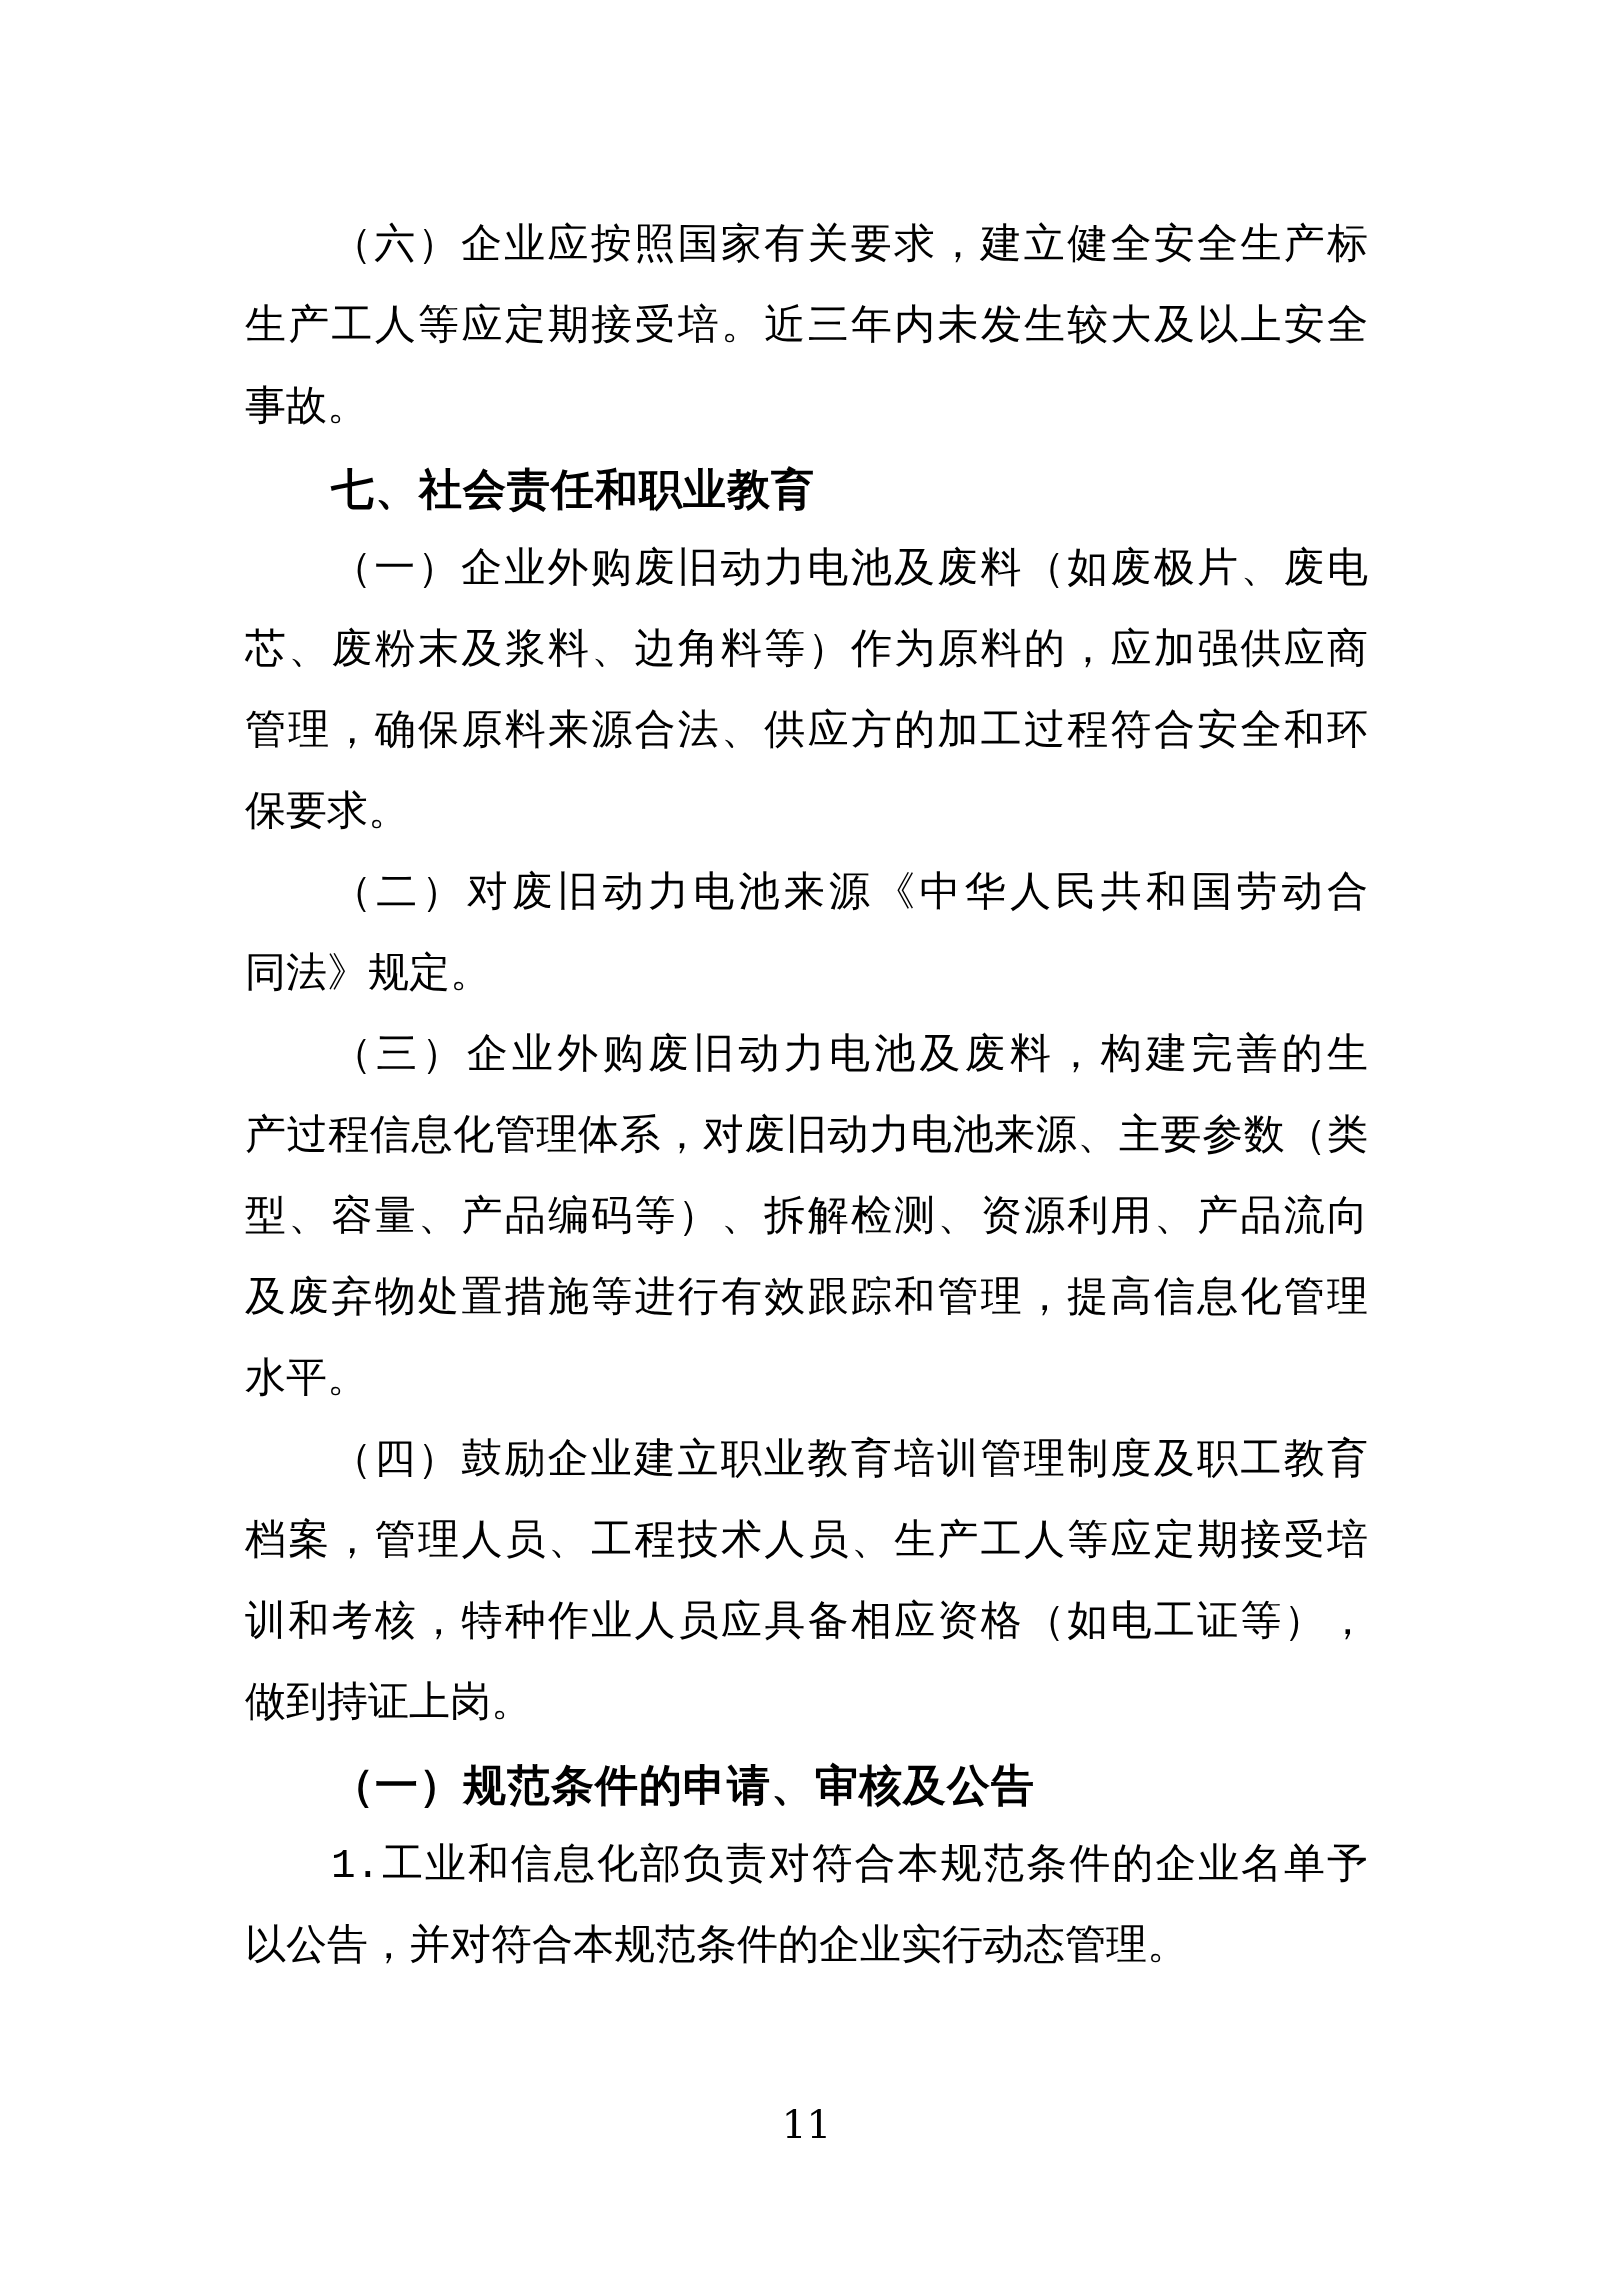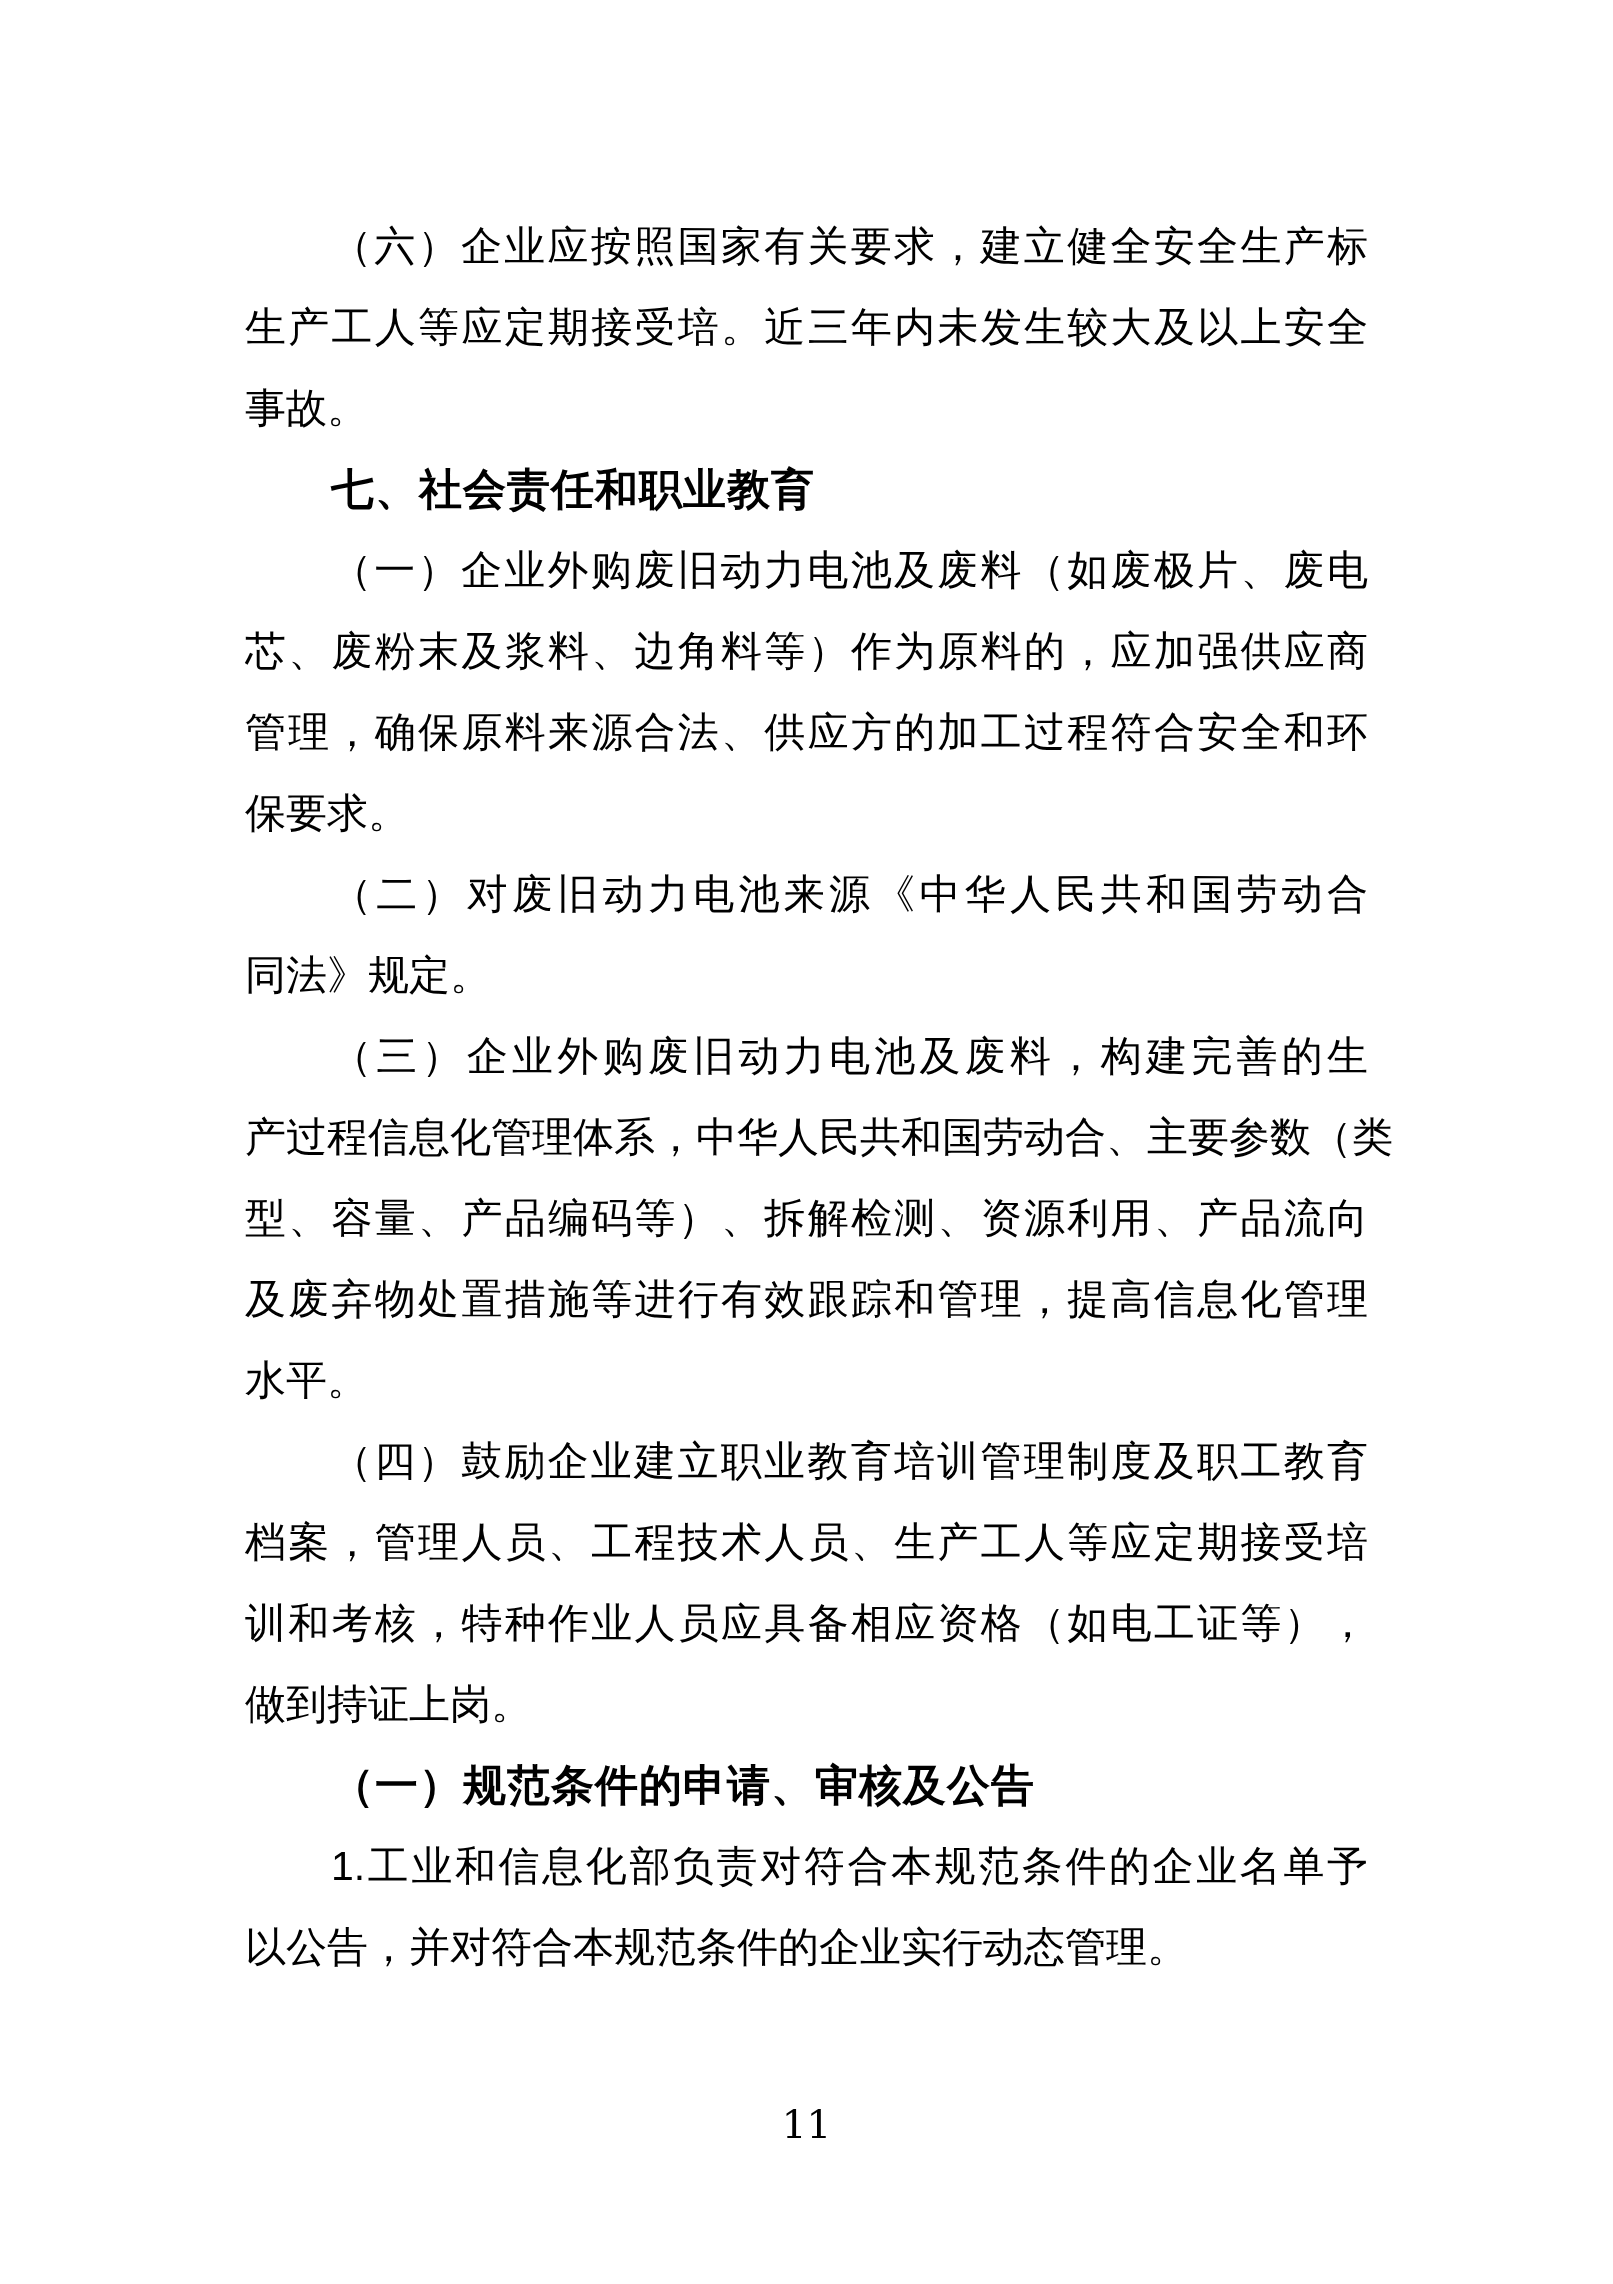--- a/index.html
+++ b/index.html
@@ -19,21 +19,21 @@
   .content {
     position: absolute;
     top: 206px;
     left: 245px;
     width: 1123px;
   }
   .line {
     height: 81px;
     line-height: 81px;
     font-size: 41px;
-    font-family: Liberation Sans, sans-serif;
+    font-family: Liberation Mono, monospace;
     white-space: nowrap;
     text-align: left;
   }
   .line.indent {
     text-indent: 86px;
   }
   .line.fill {
     text-align: justify;
     text-align-last: justify;
     text-justify: inter-character;
@@ -64,21 +64,21 @@
       <div class="line body fill">生产工人等应定期接受培。近三年内未发生较大及以上安全</div>
       <div class="line body">事故。</div>
       <div class="line heading indent">七、社会责任和职业教育</div>
       <div class="line body indent fill">（一）企业外购废旧动力电池及废料（如废极片、废电</div>
       <div class="line body fill">芯、废粉末及浆料、边角料等）作为原料的，应加强供应商</div>
       <div class="line body fill">管理，确保原料来源合法、供应方的加工过程符合安全和环</div>
       <div class="line body">保要求。</div>
       <div class="line body indent fill">（二）对废旧动力电池来源《中华人民共和国劳动合</div>
       <div class="line body">同法》规定。</div>
       <div class="line body indent fill">（三）企业外购废旧动力电池及废料，构建完善的生</div>
-      <div class="line body fill">产过程信息化管理体系，中华人民共和国劳动合、主要参数（类</div>
+      <div class="line body fill">产过程信息化管理体系，对废旧动力电池来源、主要参数（类</div>
       <div class="line body fill">型、容量、产品编码等）、拆解检测、资源利用、产品流向</div>
       <div class="line body fill">及废弃物处置措施等进行有效跟踪和管理，提高信息化管理</div>
       <div class="line body">水平。</div>
       <div class="line body indent fill">（四）鼓励企业建立职业教育培训管理制度及职工教育</div>
       <div class="line body fill">档案，管理人员、工程技术人员、生产工人等应定期接受培</div>
       <div class="line body fill">训和考核，特种作业人员应具备相应资格（如电工证等），</div>
       <div class="line body">做到持证上岗。</div>
       <div class="line heading indent">（一）规范条件的申请、审核及公告</div>
       <div class="line body indent fill">1.工业和信息化部负责对符合本规范条件的企业名单予</div>
       <div class="line body">以公告，并对符合本规范条件的企业实行动态管理。</div>

